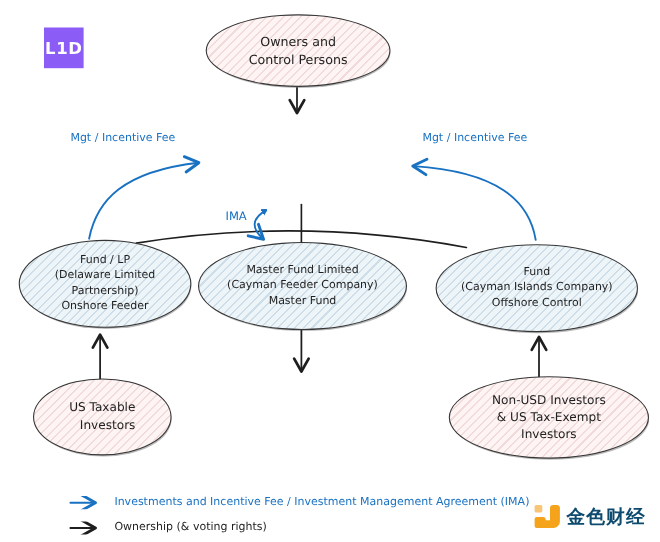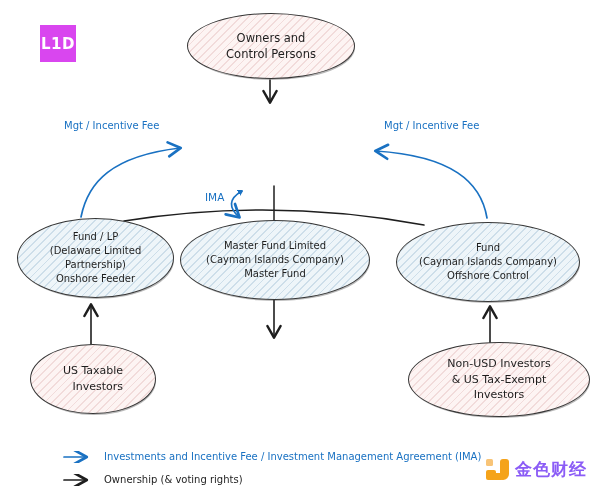--- a/index.html
+++ b/index.html
@@ -2,21 +2,21 @@
 <html><head>
 <meta charset="utf-8">
 <style>
   html,body{margin:0;padding:0;background:#ffffff;}
   .canvas{
     position:relative;width:600px;height:493px;background:#ffffff;overflow:hidden;
     font-family:"DejaVu Sans", sans-serif;color:#1e1e1e;
   }
   
   .l1d{
-    position:absolute;left:40px;top:25px;width:36px;height:37px;background:#d946ef;
+    position:absolute;left:40px;top:25px;width:36px;height:37px;background:#8b5cf6;
     color:#ffffff;font-weight:bold;font-size:15px;letter-spacing:.5px;
     display:flex;align-items:center;justify-content:center;
   }
   
   svg.connectors{position:absolute;left:0;top:0;width:600px;height:493px;}
   
   .node{
     position:absolute;border:1.6px solid #363636;border-radius:50%;
     display:flex;align-items:center;justify-content:center;text-align:center;
     box-shadow:1px 2px 0 -1px rgba(54,54,54,.35);
@@ -48,21 +48,21 @@
   .legend-text{font-size:10px;}
   .legend-text.blue{color:#1971c2;}
   .legend-text.black{color:#1e1e1e;}
   
   .watermark{position:absolute;left:486px;top:457px;display:flex;align-items:center;}
   .jinse-icon{position:relative;width:24px;height:24px;margin-right:5px;}
   .jinse-icon .sq-small{position:absolute;left:0;top:2px;width:7px;height:7px;background:#f8c477;border-radius:1.5px;}
   .jinse-icon .sq-big{position:absolute;left:0;top:13px;width:10px;height:10px;background:#f5a31a;border-radius:2px;}
   .jinse-icon .bar-right{position:absolute;left:14px;top:2px;width:9px;height:21px;background:#f5a31a;border-radius:3px 3px 6px 3px;}
   .jinse-icon .bar-bottom{position:absolute;left:6px;top:16px;width:14px;height:7px;background:#f5a31a;border-radius:0 0 5px 3px;}
-  .jinse-text{font-size:17px;font-weight:bold;color:#8b5cf6;letter-spacing:1px;}
+  .jinse-text{font-size:17px;font-weight:bold;color:#0c4a6e;letter-spacing:1px;}
 </style>
 </head>
 <body>
 
 <div class="canvas">
 
   <div class="l1d">
     <span>L1D</span>
   </div>
 
@@ -95,21 +95,21 @@
 Control Persons</div>
   </div>
   <div class="node fill-blue n-onshore">
     <div class="node-text">Fund / LP
 (Delaware Limited
 Partnership)
 Onshore Feeder</div>
   </div>
   <div class="node fill-blue n-master">
     <div class="node-text">Master Fund Limited
-(Cayman Islands Company)
+(Cayman Feeder Company)
 Master Fund</div>
   </div>
   <div class="node fill-blue n-offshore">
     <div class="node-text">Fund
 (Cayman Islands Company)
 Offshore Control</div>
   </div>
   <div class="node fill-pink n-us">
     <div class="node-text">US Taxable
 Investors</div>

